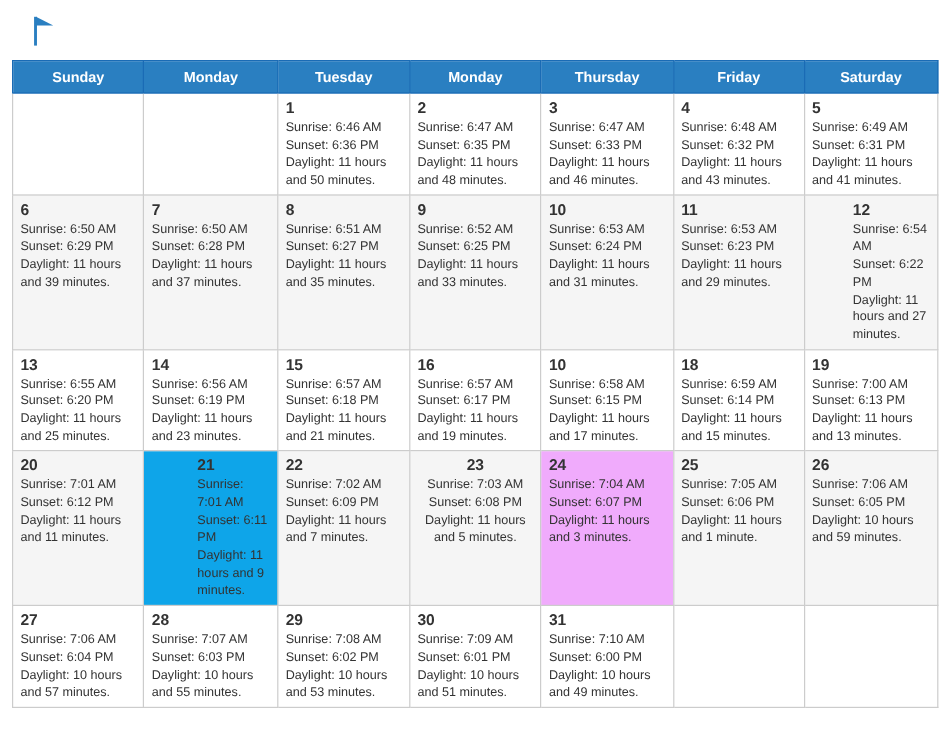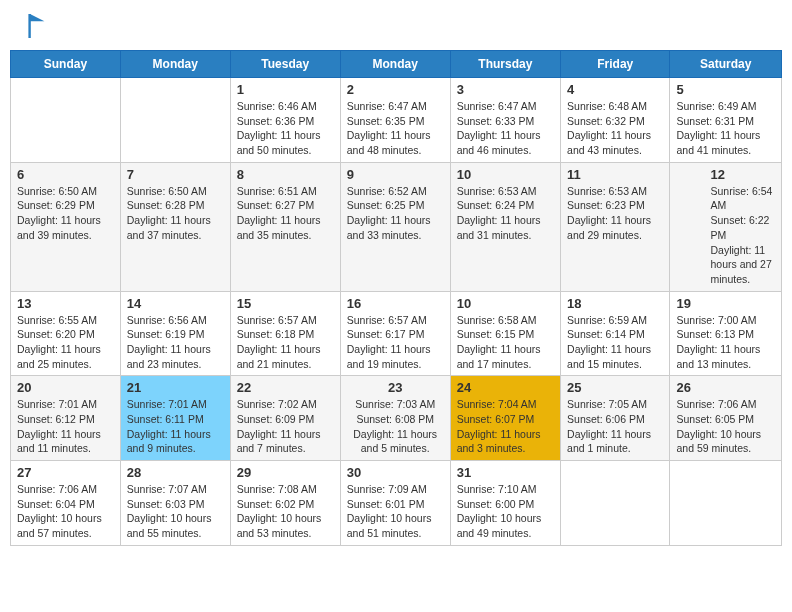--- a/index.html
+++ b/index.html
@@ -206,33 +206,33 @@
         <td>
           <span class="day-number">19</span>
           <div class="day-info">Sunrise: 7:00 AM<br>Sunset: 6:13 PM<br>Daylight: 11 hours and 13 minutes.</div>
         </td>
       </tr>
       <tr>
         <td style="background: rgb(245, 245, 245);">
           <span class="day-number">20</span>
           <div class="day-info">Sunrise: 7:01 AM<br>Sunset: 6:12 PM<br>Daylight: 11 hours and 11 minutes.</div>
         </td>
-        <td style="background: #7dd3fc;">
+        <td style="background: #0ea5e9; padding-left: 44px;">
           <span class="day-number">21</span>
           <div class="day-info">Sunrise: 7:01 AM<br>Sunset: 6:11 PM<br>Daylight: 11 hours and 9 minutes.</div>
         </td>
         <td style="background: rgb(245, 245, 245);">
           <span class="day-number">22</span>
           <div class="day-info">Sunrise: 7:02 AM<br>Sunset: 6:09 PM<br>Daylight: 11 hours and 7 minutes.</div>
         </td>
         <td style="background: rgb(245, 245, 245); text-align: center;">
           <span class="day-number">23</span>
           <div class="day-info">Sunrise: 7:03 AM<br>Sunset: 6:08 PM<br>Daylight: 11 hours and 5 minutes.</div>
         </td>
-        <td style="background: #eab308;">
+        <td style="background: #f0abfc;">
           <span class="day-number">24</span>
           <div class="day-info">Sunrise: 7:04 AM<br>Sunset: 6:07 PM<br>Daylight: 11 hours and 3 minutes.</div>
         </td>
         <td style="background: rgb(245, 245, 245);">
           <span class="day-number">25</span>
           <div class="day-info">Sunrise: 7:05 AM<br>Sunset: 6:06 PM<br>Daylight: 11 hours and 1 minute.</div>
         </td>
         <td style="background: rgb(245, 245, 245);">
           <span class="day-number">26</span>
           <div class="day-info">Sunrise: 7:06 AM<br>Sunset: 6:05 PM<br>Daylight: 10 hours and 59 minutes.</div>

